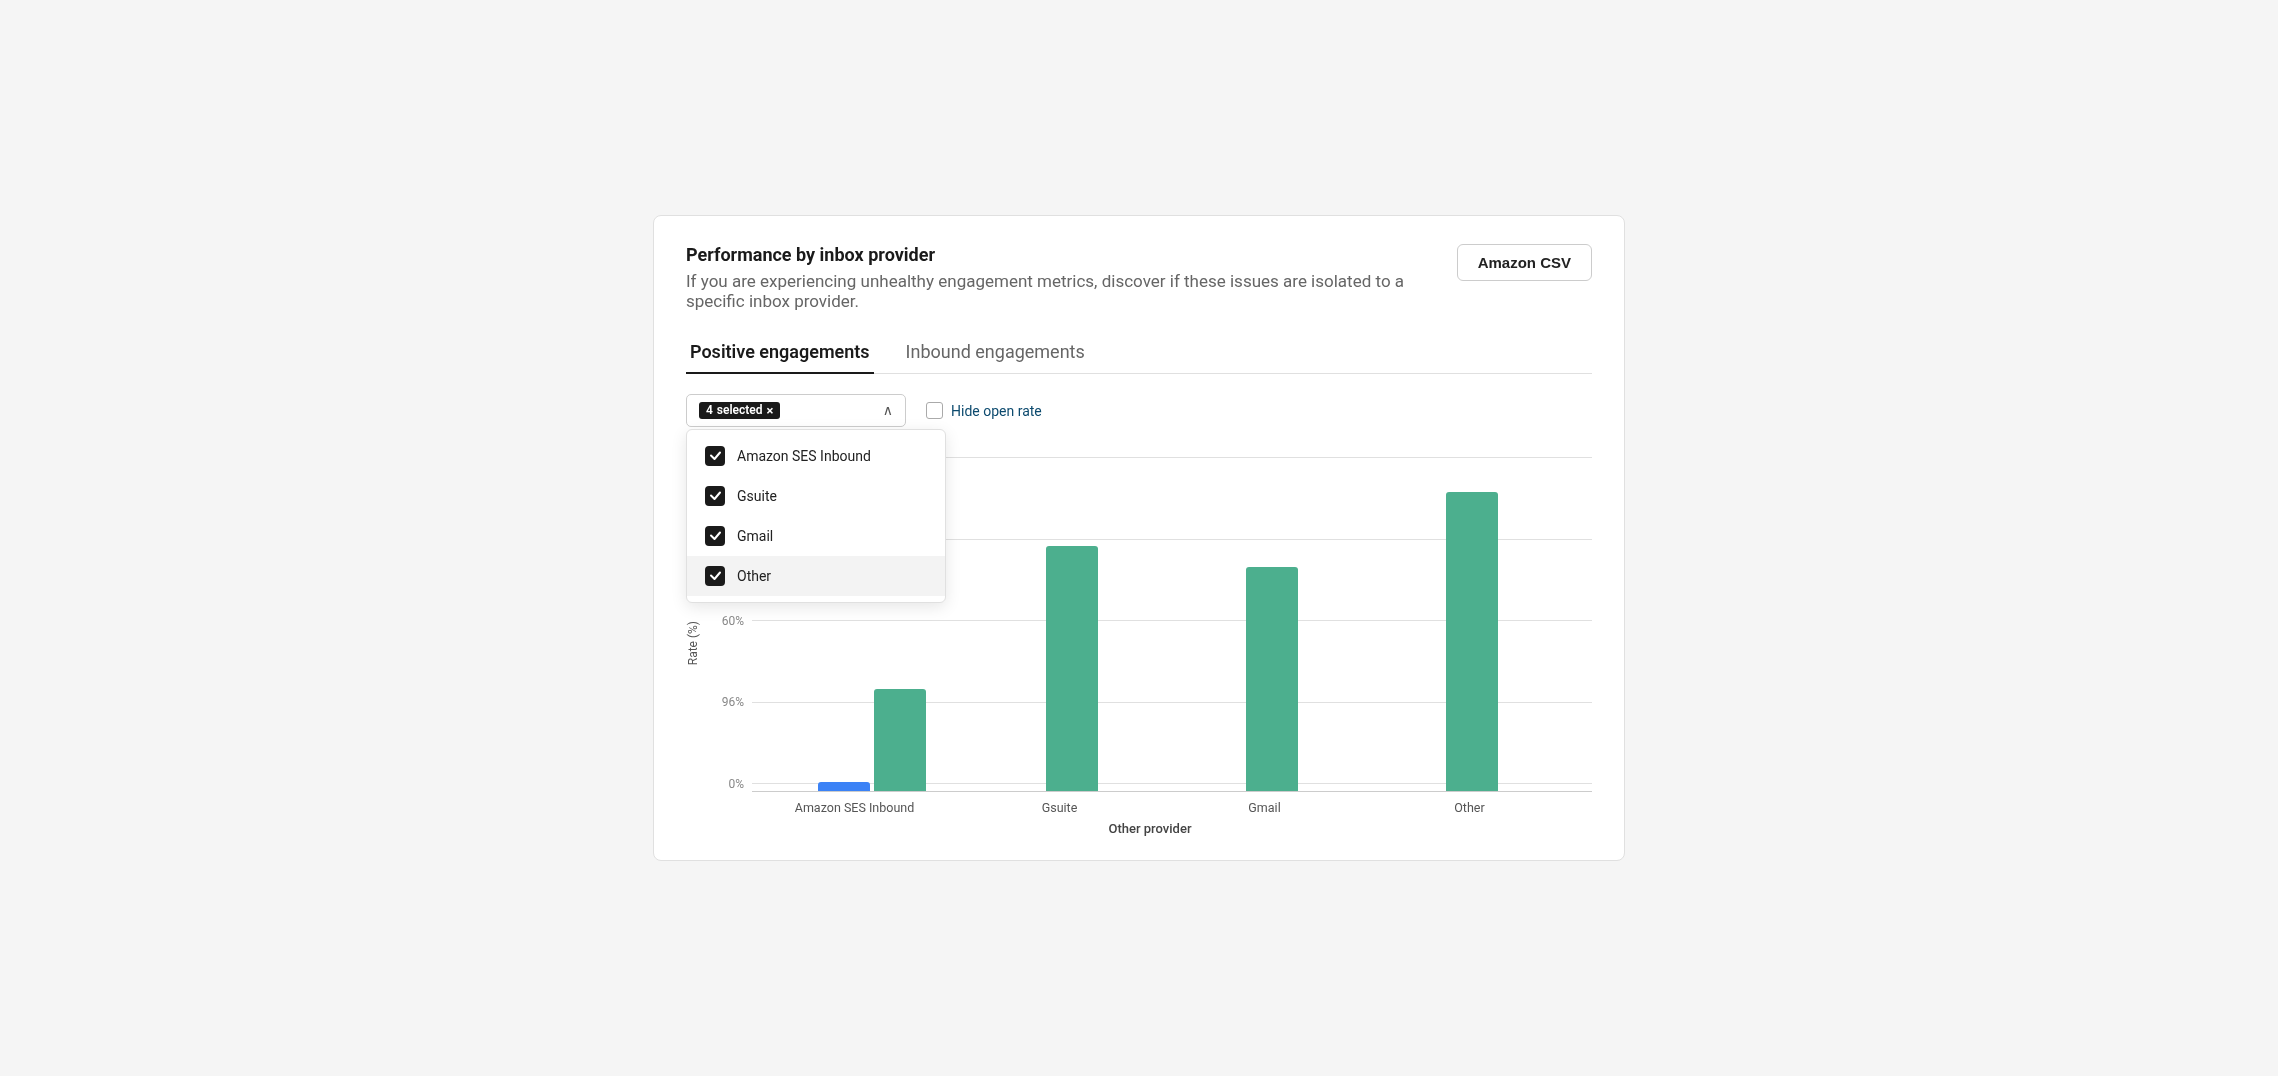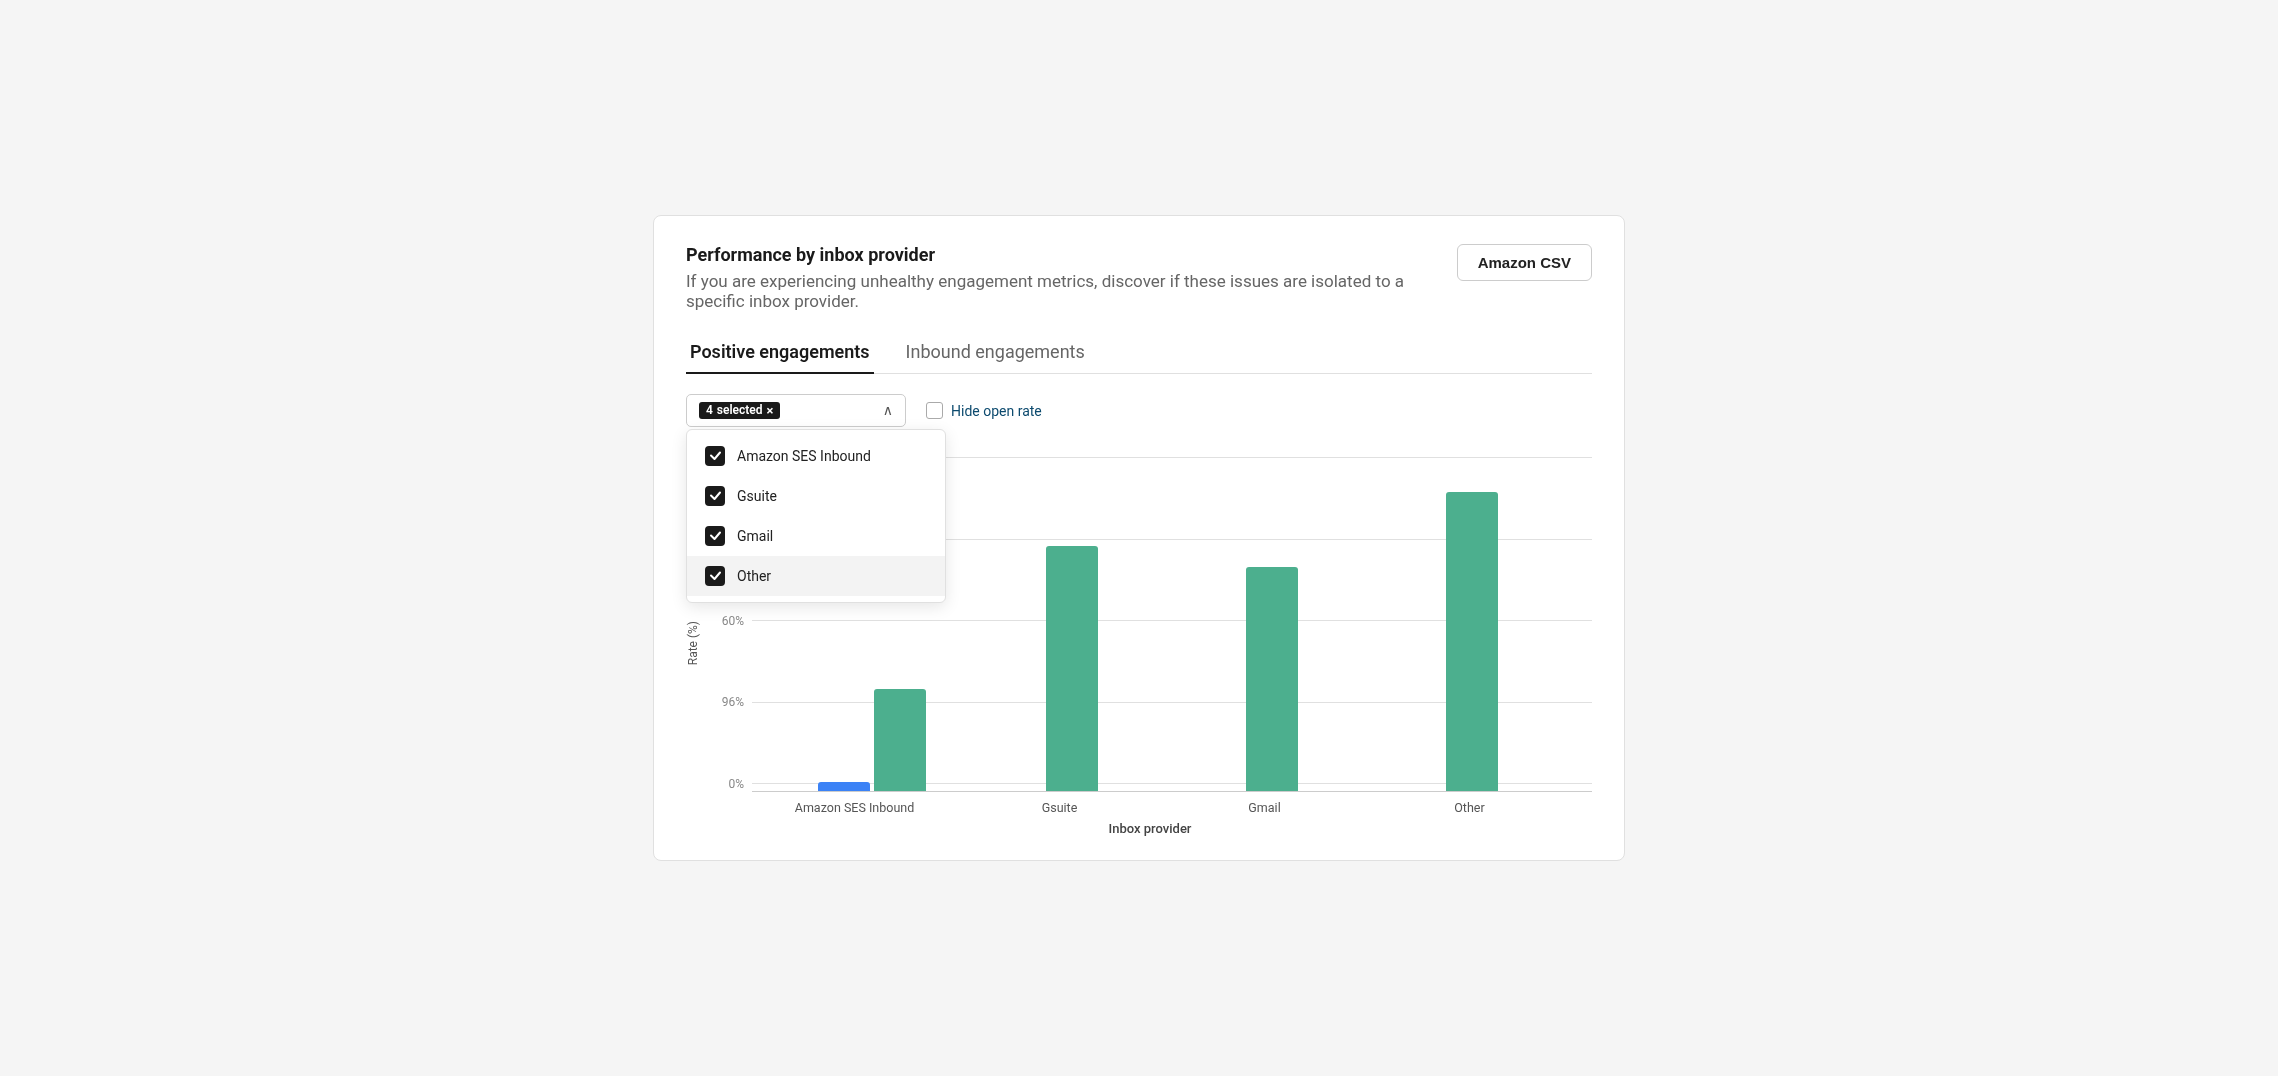--- a/index.html
+++ b/index.html
@@ -422,17 +422,17 @@
 
         <div class="axis-bottom-line"></div>
 
         <div class="x-axis">
           <span class="x-label">Amazon SES Inbound</span>
           <span class="x-label">Gsuite</span>
           <span class="x-label">Gmail</span>
           <span class="x-label">Other</span>
         </div>
 
-        <div class="x-axis-title">Inbox provider</div>
+        <div class="x-axis-title">Other provider</div>
       </div>
     </div>
   </div>
 </div>
 
 </body></html>

